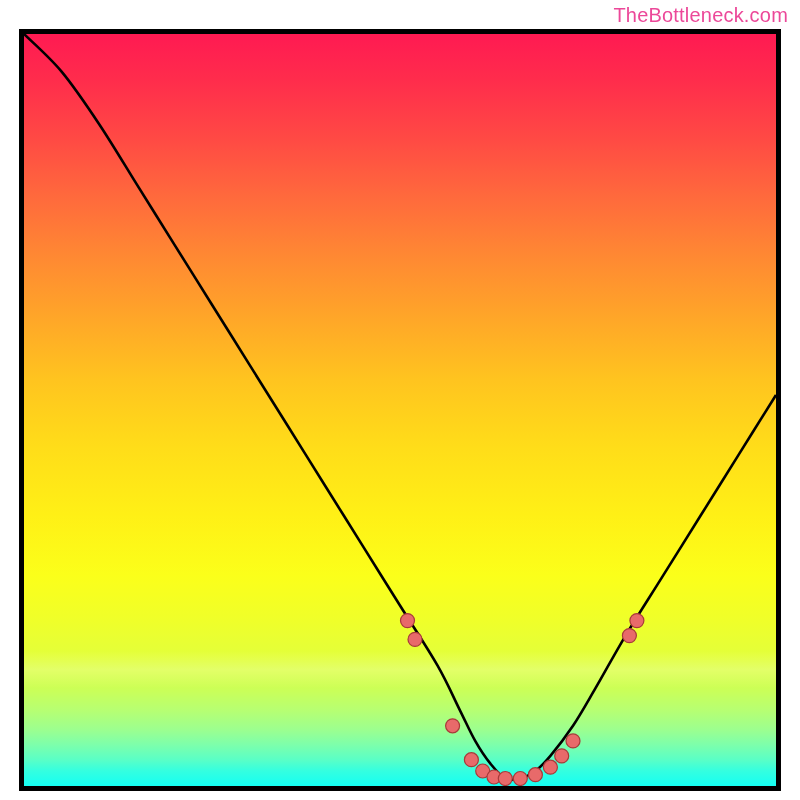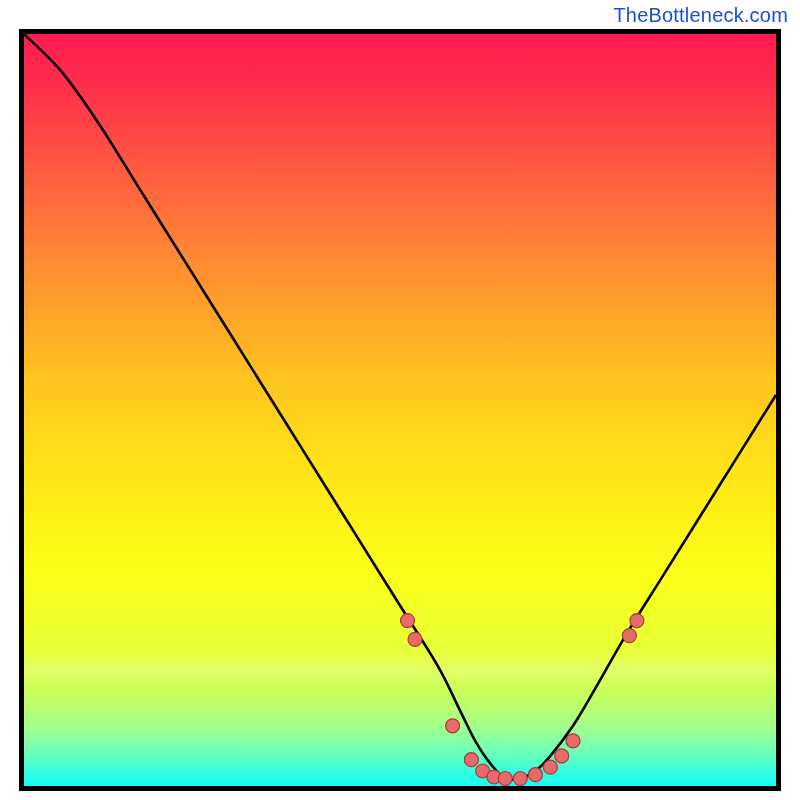--- a/index.html
+++ b/index.html
@@ -10,21 +10,21 @@
     font-family: Arial, Helvetica, sans-serif;
     position: relative;
     overflow: hidden;
   }
   .watermark {
     position: absolute;
     top: 4px;
     right: 12px;
     font-size: 20px;
     font-weight: 500;
-    color: #1d4ed8;
+    color: #ec4899;
     letter-spacing: 0.2px;
     z-index: 10;
   }
   .plot-frame {
     position: absolute;
     left: 19px;
     top: 29px;
     width: 762px;
     height: 762px;
     border: 5px solid #000;

